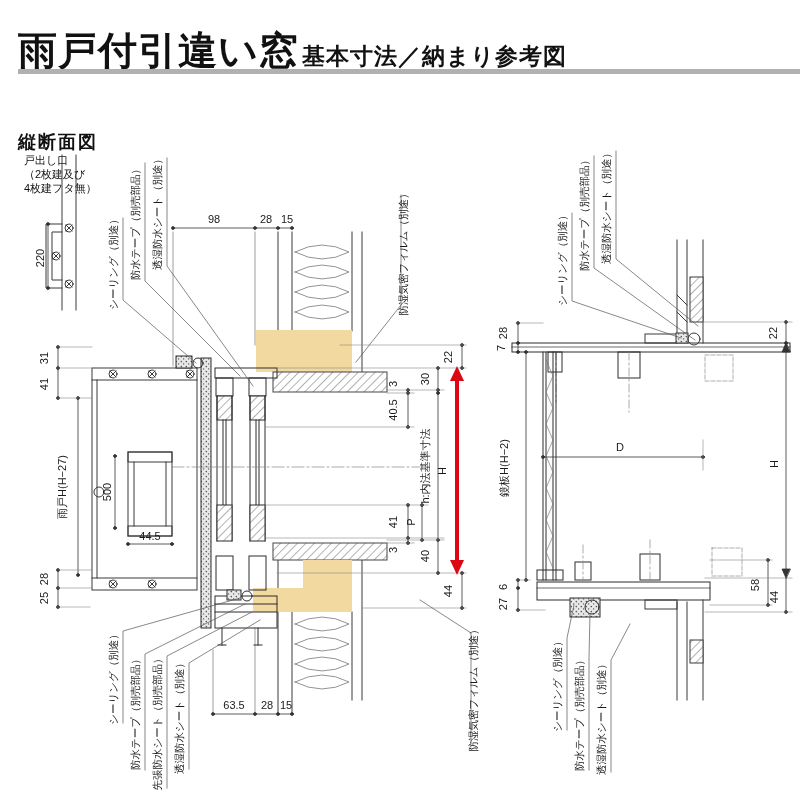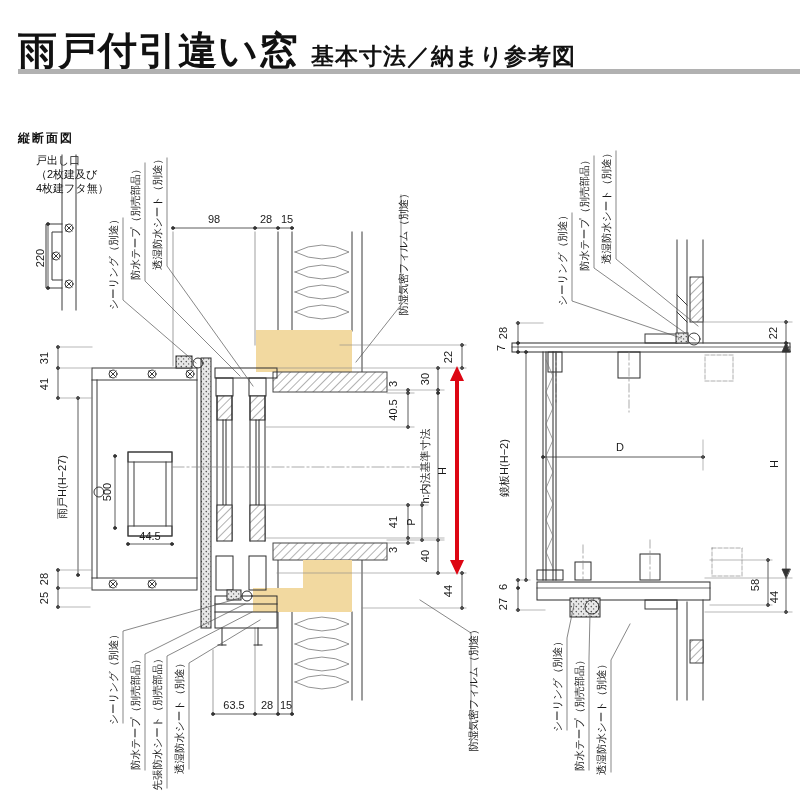--- a/index.html
+++ b/index.html
@@ -1,27 +1,27 @@
 <!DOCTYPE html>
 <html><head>
 <meta charset="utf-8">
 <style>
   html,body{margin:0;padding:0;background:#fff;width:800px;height:800px;overflow:hidden;
     font-family:"Liberation Sans","DejaVu Sans",sans-serif;color:#111;}
   #stage{position:relative;width:800px;height:800px;background:#fff;}
   .hdr{position:absolute;left:18px;top:24px;white-space:nowrap;}
   .t1{font-size:39px;font-weight:bold;letter-spacing:1px;}
-  .t2{font-size:23px;font-weight:bold;margin-left:12px;letter-spacing:1px;}
+  .t2{font-size:23px;font-weight:bold;margin-left:3px;letter-spacing:1px;}
   .grayline{position:absolute;left:18px;top:69px;width:782px;height:5px;background:#b1b1b1;}
   .sub{position:absolute;left:18px;top:94px;font-size:17px;white-space:nowrap;}
   .sub .pfx{letter-spacing:1px;}
   .winbox{display:inline-block;background:#d9d9d9;width:92px;height:28px;line-height:28px;
     text-align:center;font-weight:bold;margin-left:16px;vertical-align:middle;font-size:16px;}
-  .secttl{position:absolute;left:18px;top:130px;font-size:12px;font-weight:bold;letter-spacing:2px;}
-  .note{position:absolute;left:36px;top:153px;font-size:11px;line-height:14px;white-space:nowrap;}
+  .secttl{position:absolute;left:18px;top:130px;font-size:18px;font-weight:bold;letter-spacing:2px;}
+  .note{position:absolute;left:24px;top:153px;font-size:11px;line-height:14px;white-space:nowrap;}
   svg{position:absolute;left:0;top:0;}
   svg text{font-family:"Liberation Sans","DejaVu Sans",sans-serif;fill:#1a1a1a;}
   .dim{font-size:11px;}
   .ann{font-size:10.5px;}
 </style>
 </head>
 <body>
 
 <div id="stage">
 

